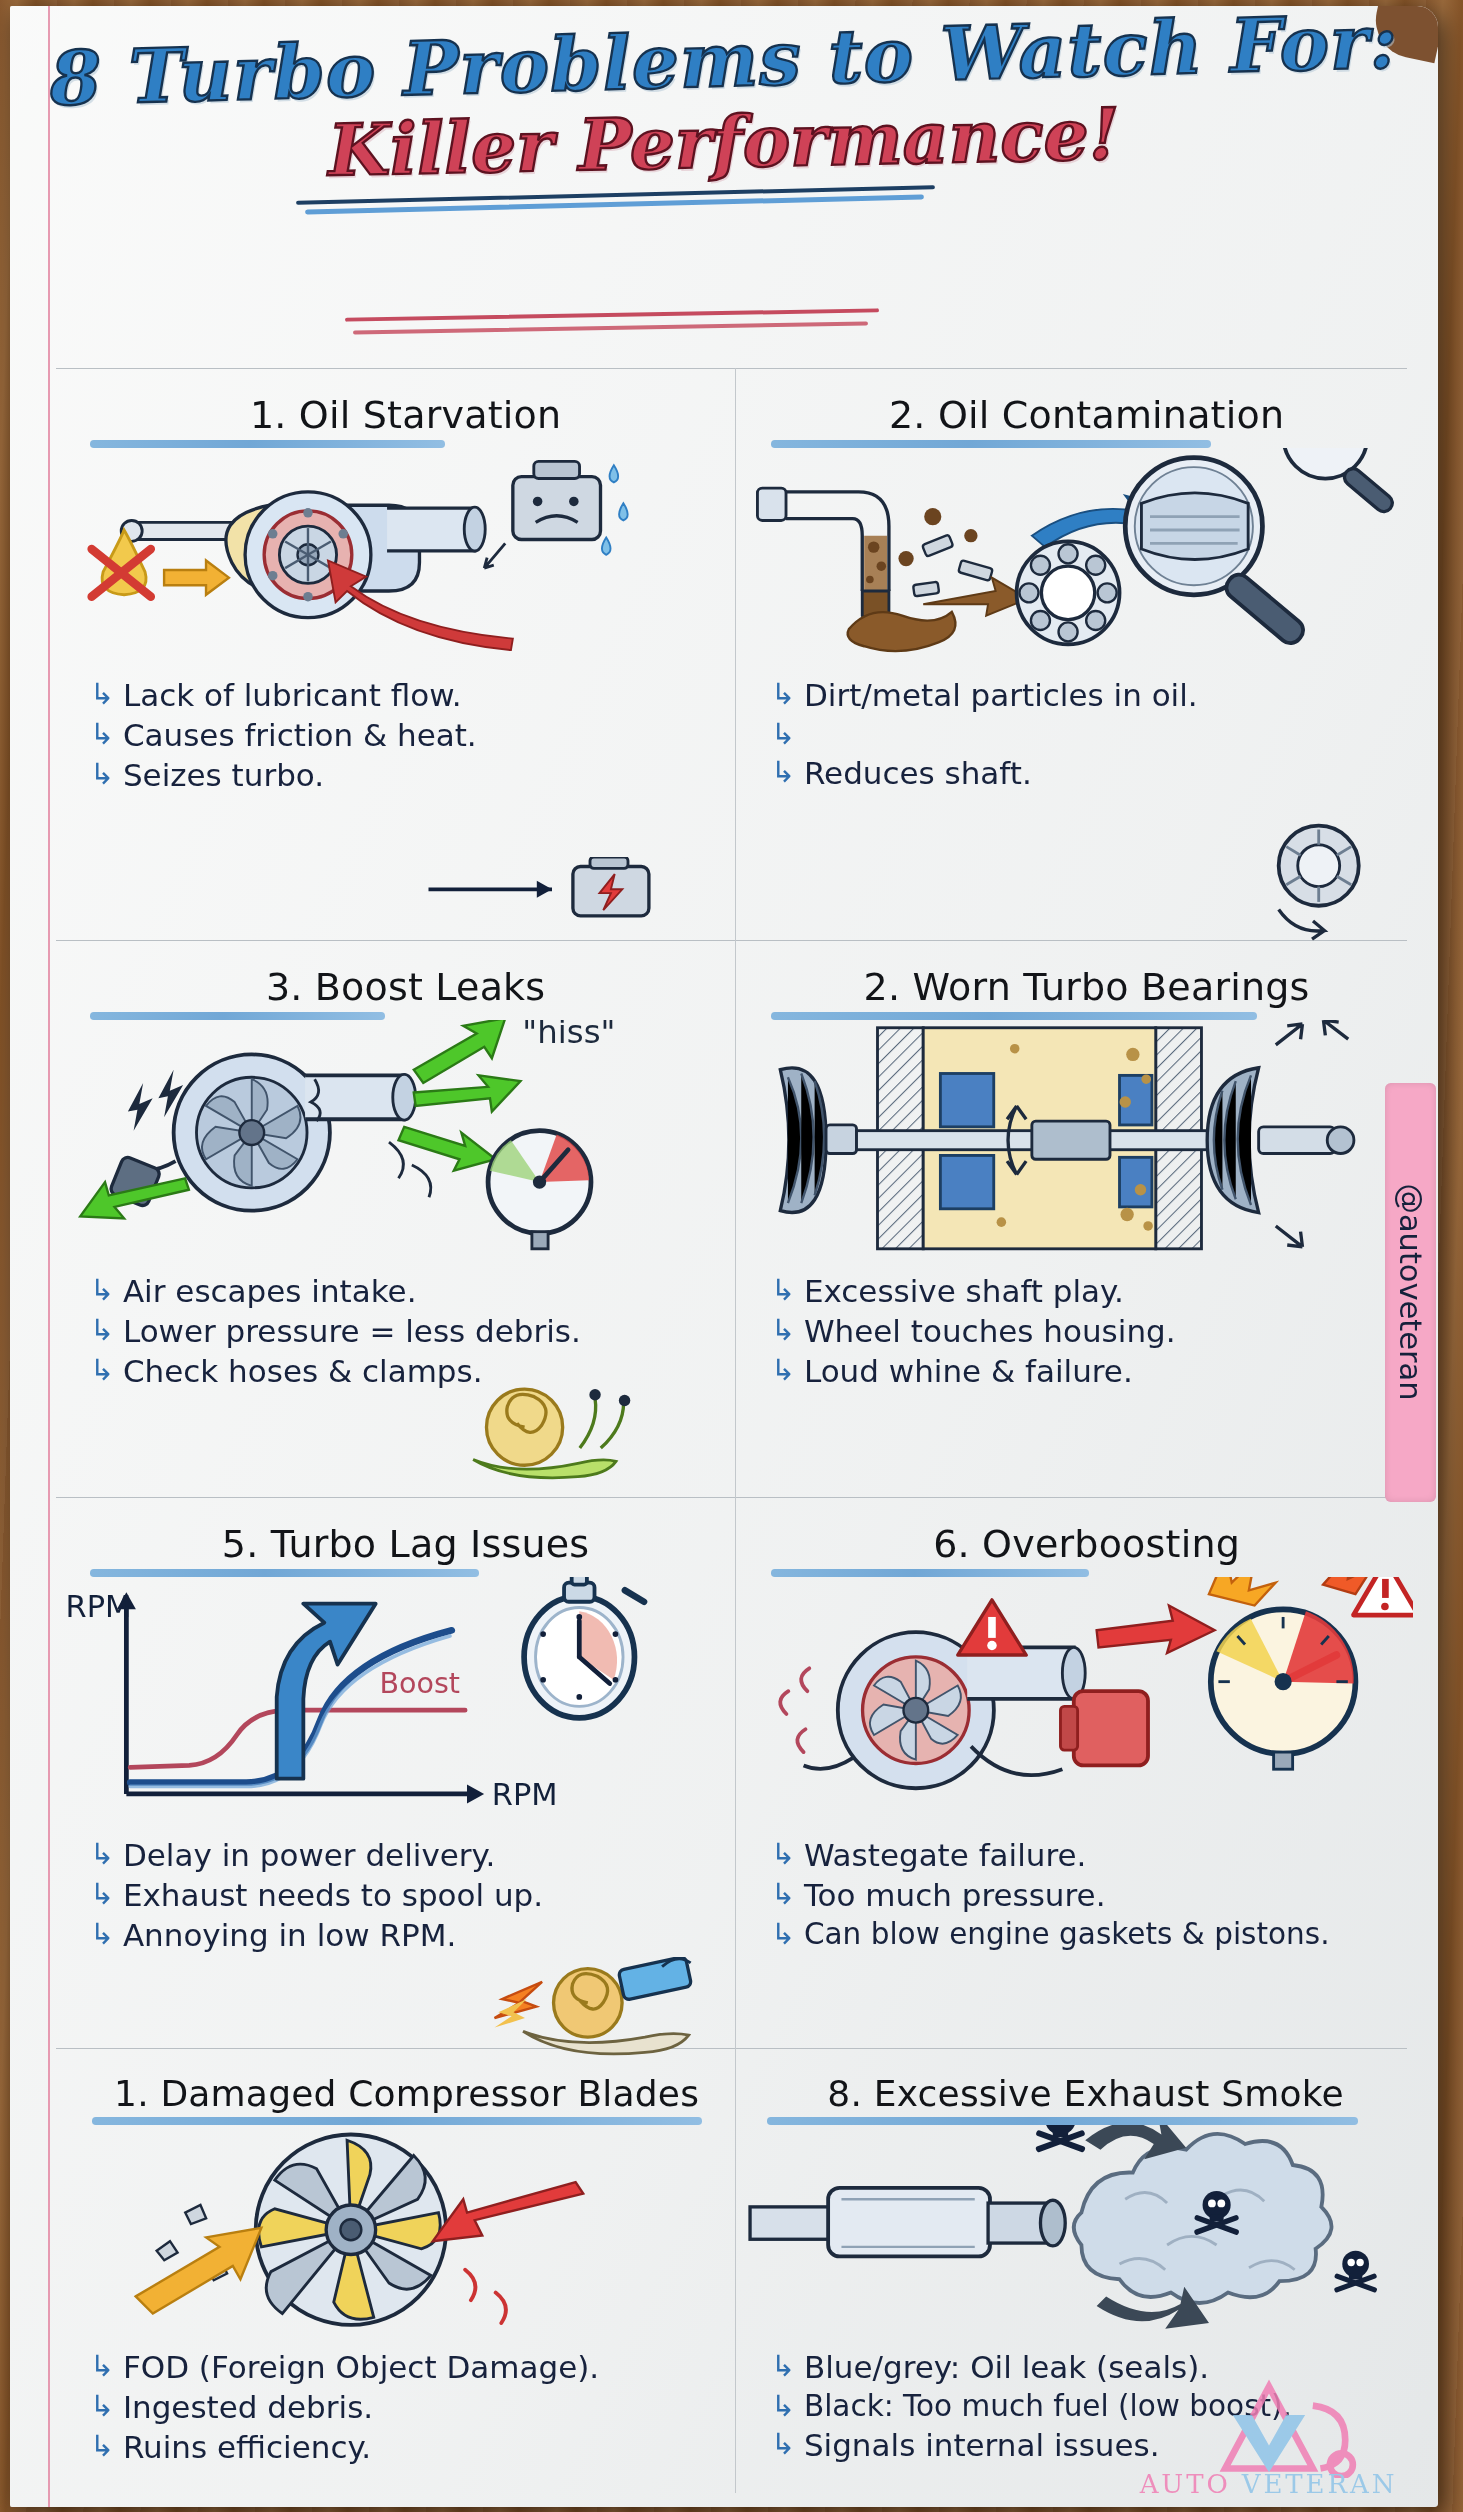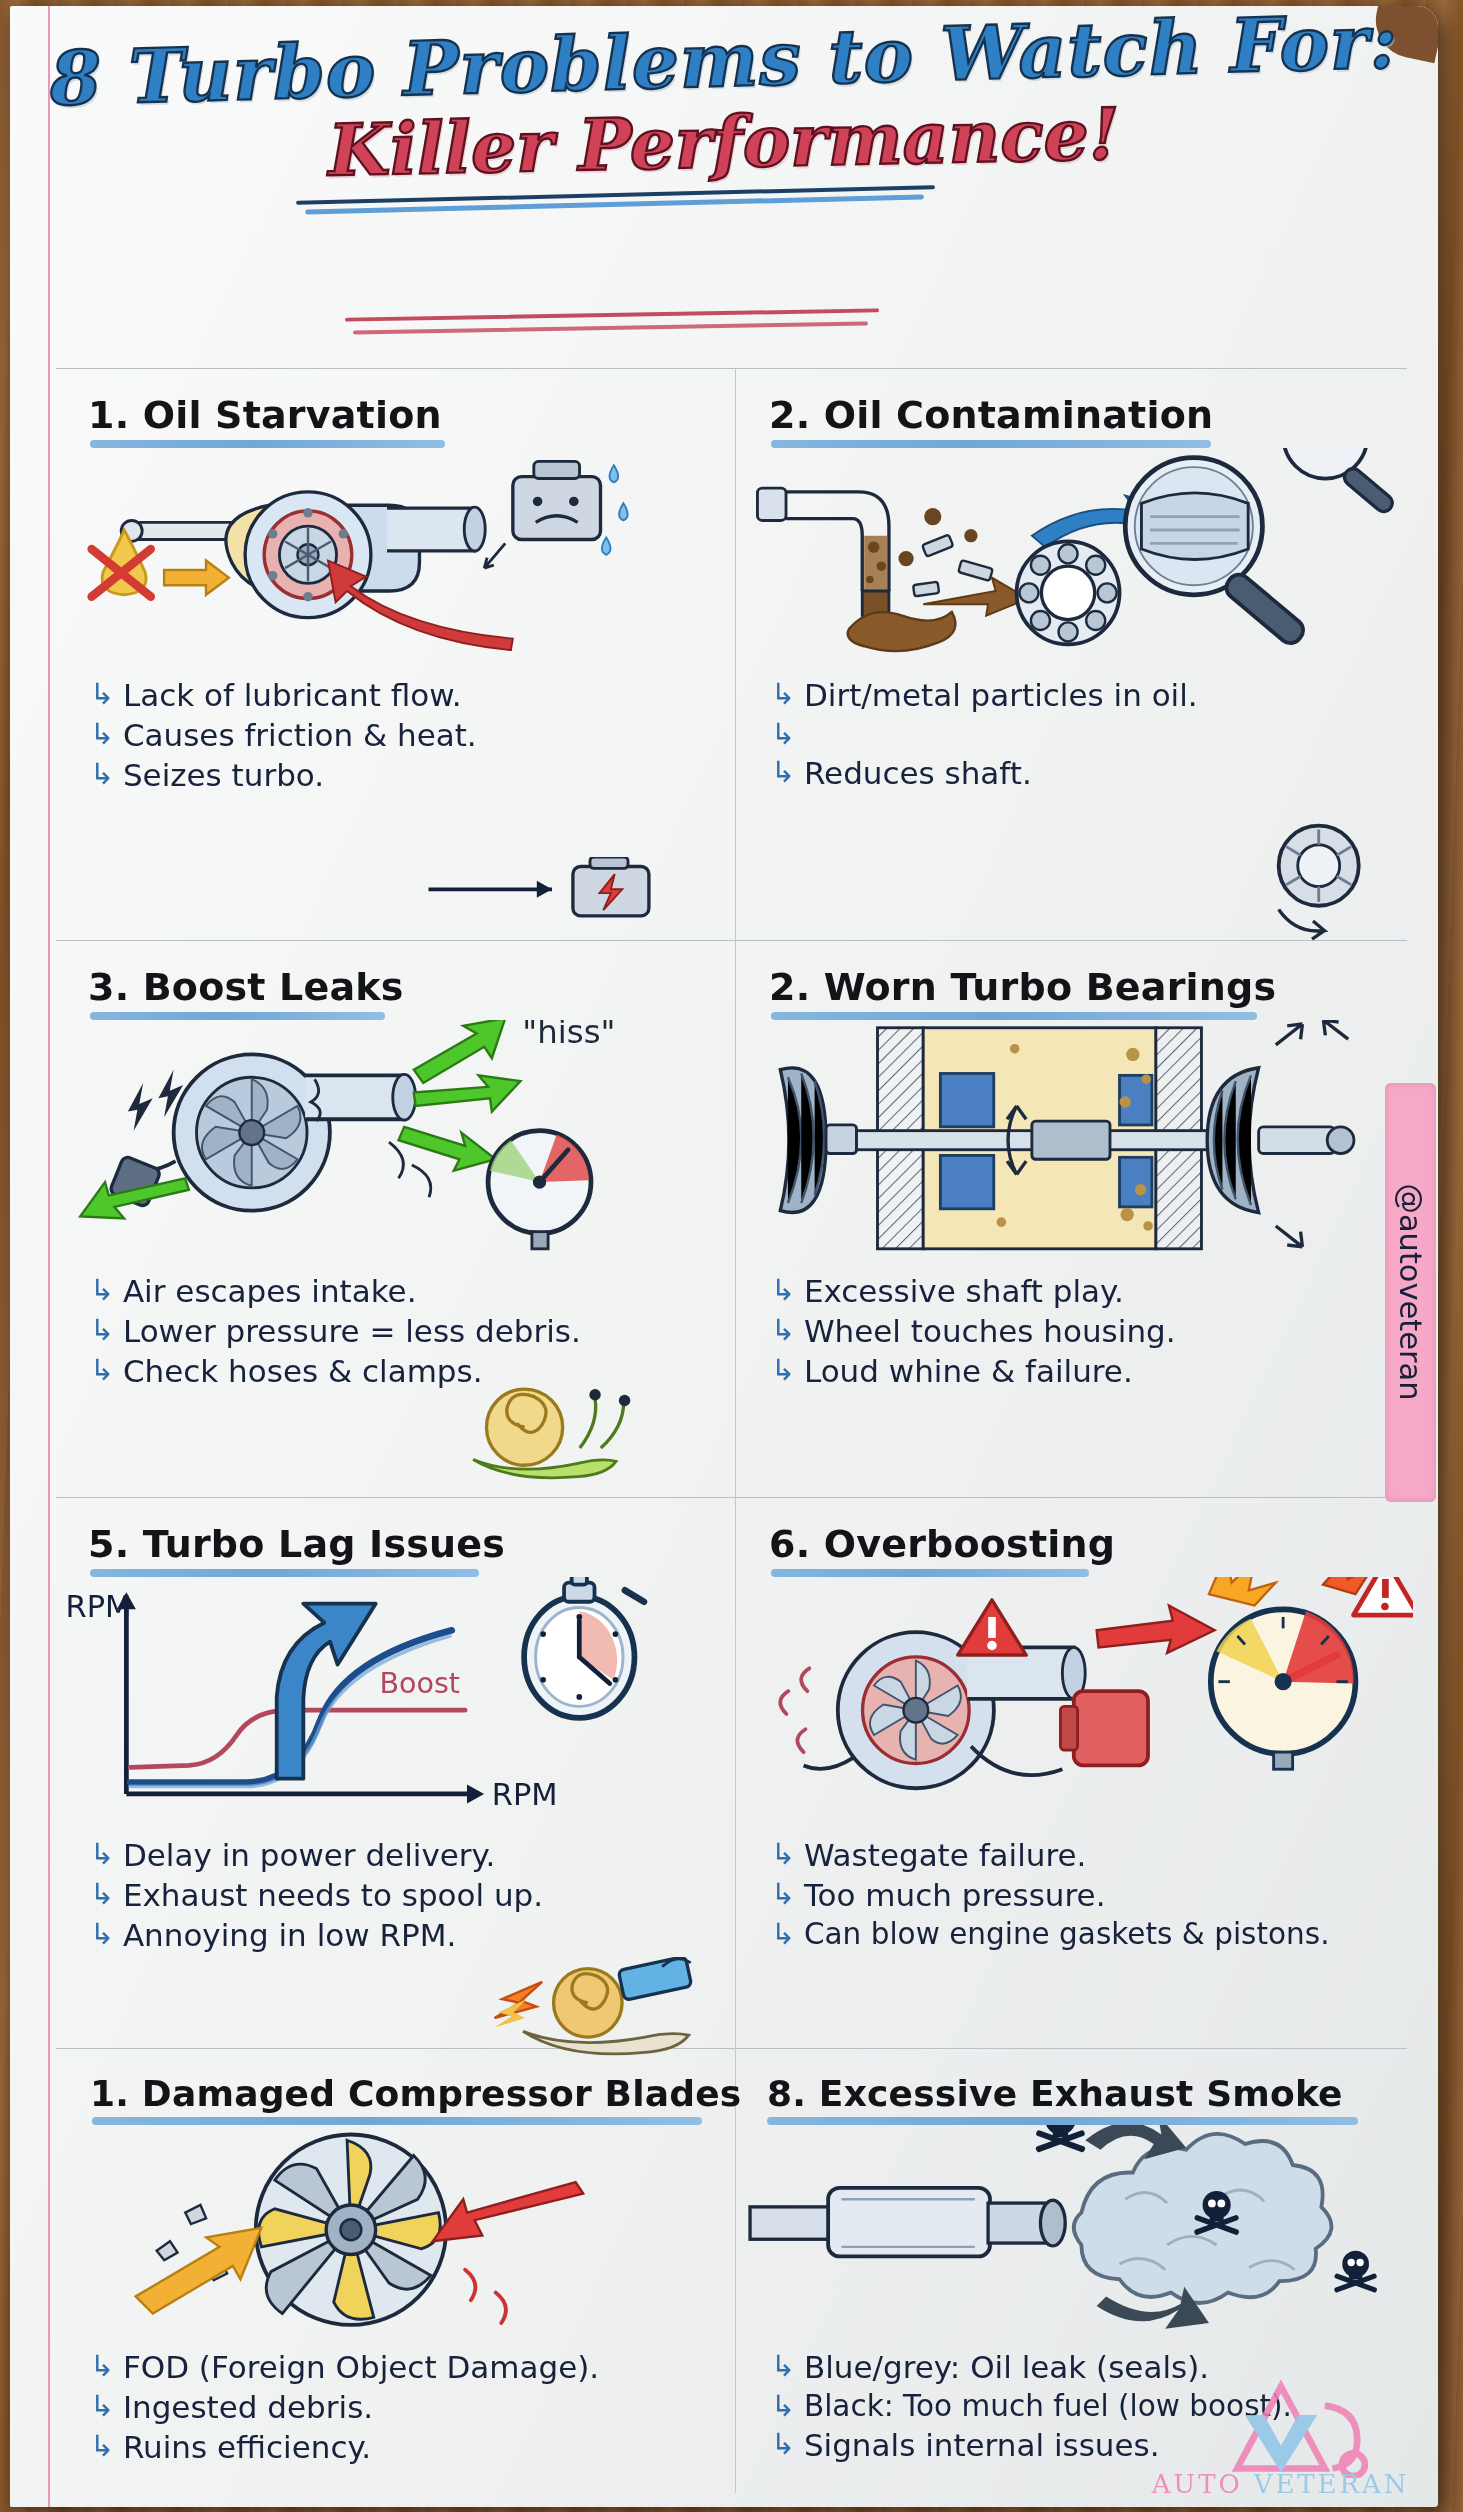--- a/index.html
+++ b/index.html
@@ -59,23 +59,24 @@
 
   
   .grid{position:absolute;left:46px;top:374px;width:1363px;}
   .row{display:flex;position:relative;}
   .hr{position:absolute;left:0;width:1351px;height:1px;background:#b9bfc4;}
   .vr{position:absolute;width:1px;background:#c3c8cc;}
   .cell{width:681px;position:relative;box-sizing:border-box;padding:0 13.3px 0 9.5px;}
 
   h2.sec{
     font-family:"DejaVu Sans", sans-serif;
-    font-size:38px;font-weight:bold;color:#121418;
+    font-size:38px;font-weight:normal;color:#121418;
     margin:13.3px 0 0 23px;white-space:nowrap;
     letter-spacing:0.2px;
+    text-align:center;
   }
   .sec-underline{height:8.6px;border-radius:3.8px;margin:2.9px 0 0 25px;
     background:linear-gradient(90deg,#7fb3dd,#6aa3d4 45%,#8cbbe2);
     opacity:.95;}
 
   .art{position:relative;height:224px;}
 
   ul.bul{list-style:none;margin:3.8px 0 0 25px;padding:0;}
   ul.bul li{
     font-family:"DejaVu Sans", sans-serif;
@@ -92,21 +93,21 @@
     box-shadow:inset 0 0 7.6px rgba(0,0,0,.12);
   }
   .tab span{
     position:absolute;left:50%;top:50%;
     transform:translate(-50%,-50%) rotate(90deg);
     white-space:nowrap;font-size:30.5px;color:#15213b;
     font-family:"DejaVu Sans", sans-serif;
   }
 
   
-  .wm{position:absolute;right:14px;bottom:5.7px;width:286px;height:124px;opacity:.85;}
+  .wm{position:absolute;right:26px;bottom:5.7px;width:286px;height:124px;opacity:.85;}
   .wm .wmtext{position:absolute;left:0;bottom:1.9px;width:100%;text-align:center;
     font-family:"DejaVu Serif", serif;font-size:26px;letter-spacing:2.9px;
     color:#f07fb4;}
   .wm .wmtext i{color:#8fc4e8;font-style:normal;}
 
   
   .sk{position:absolute;}
   .lab{font-family:"DejaVu Sans",sans-serif;}
 </style>
 </head>

